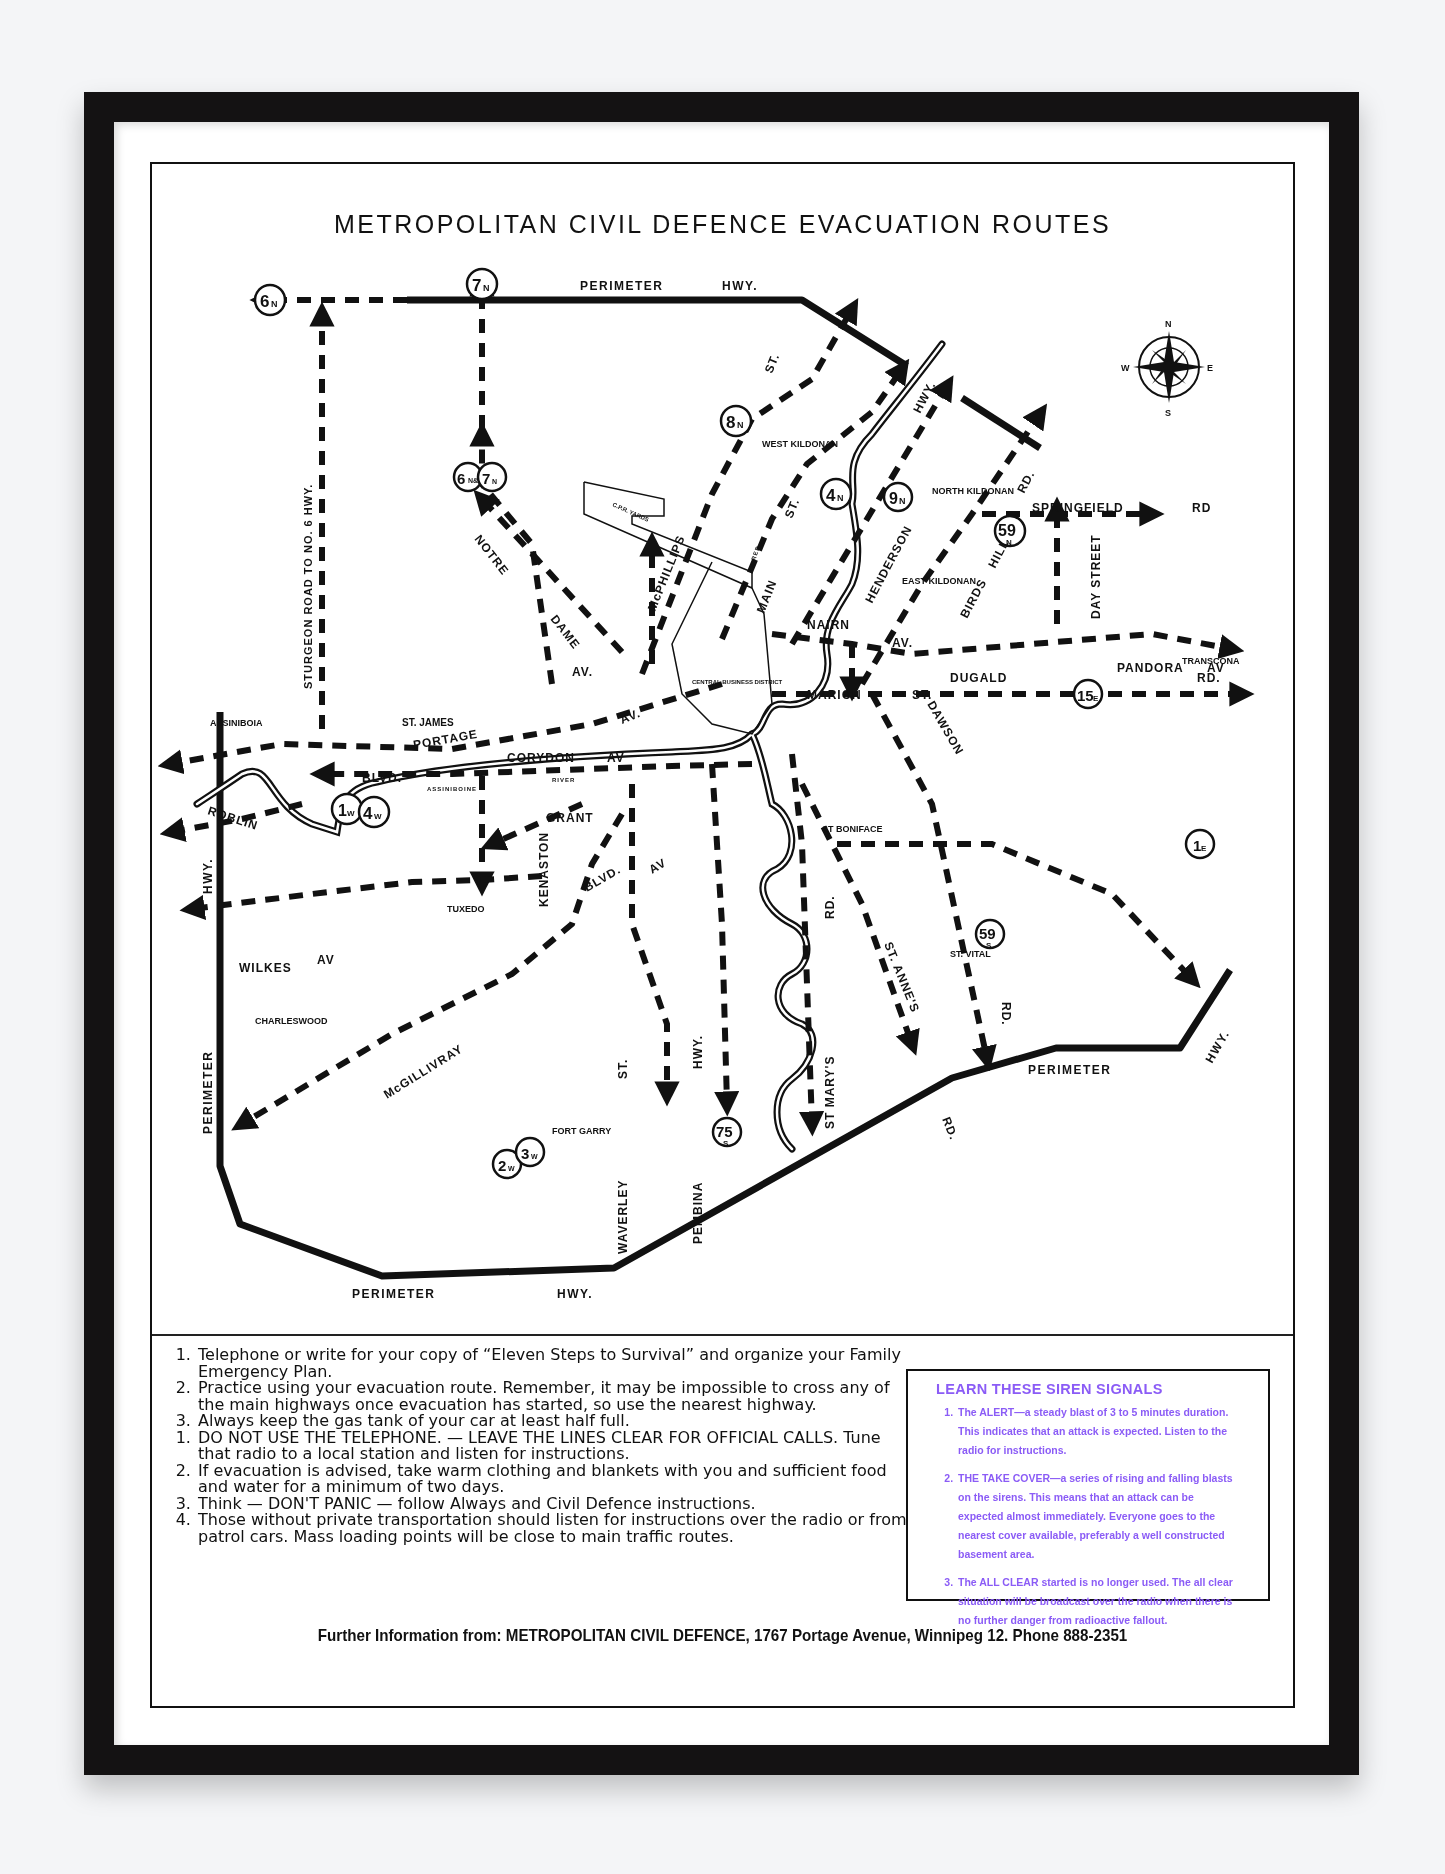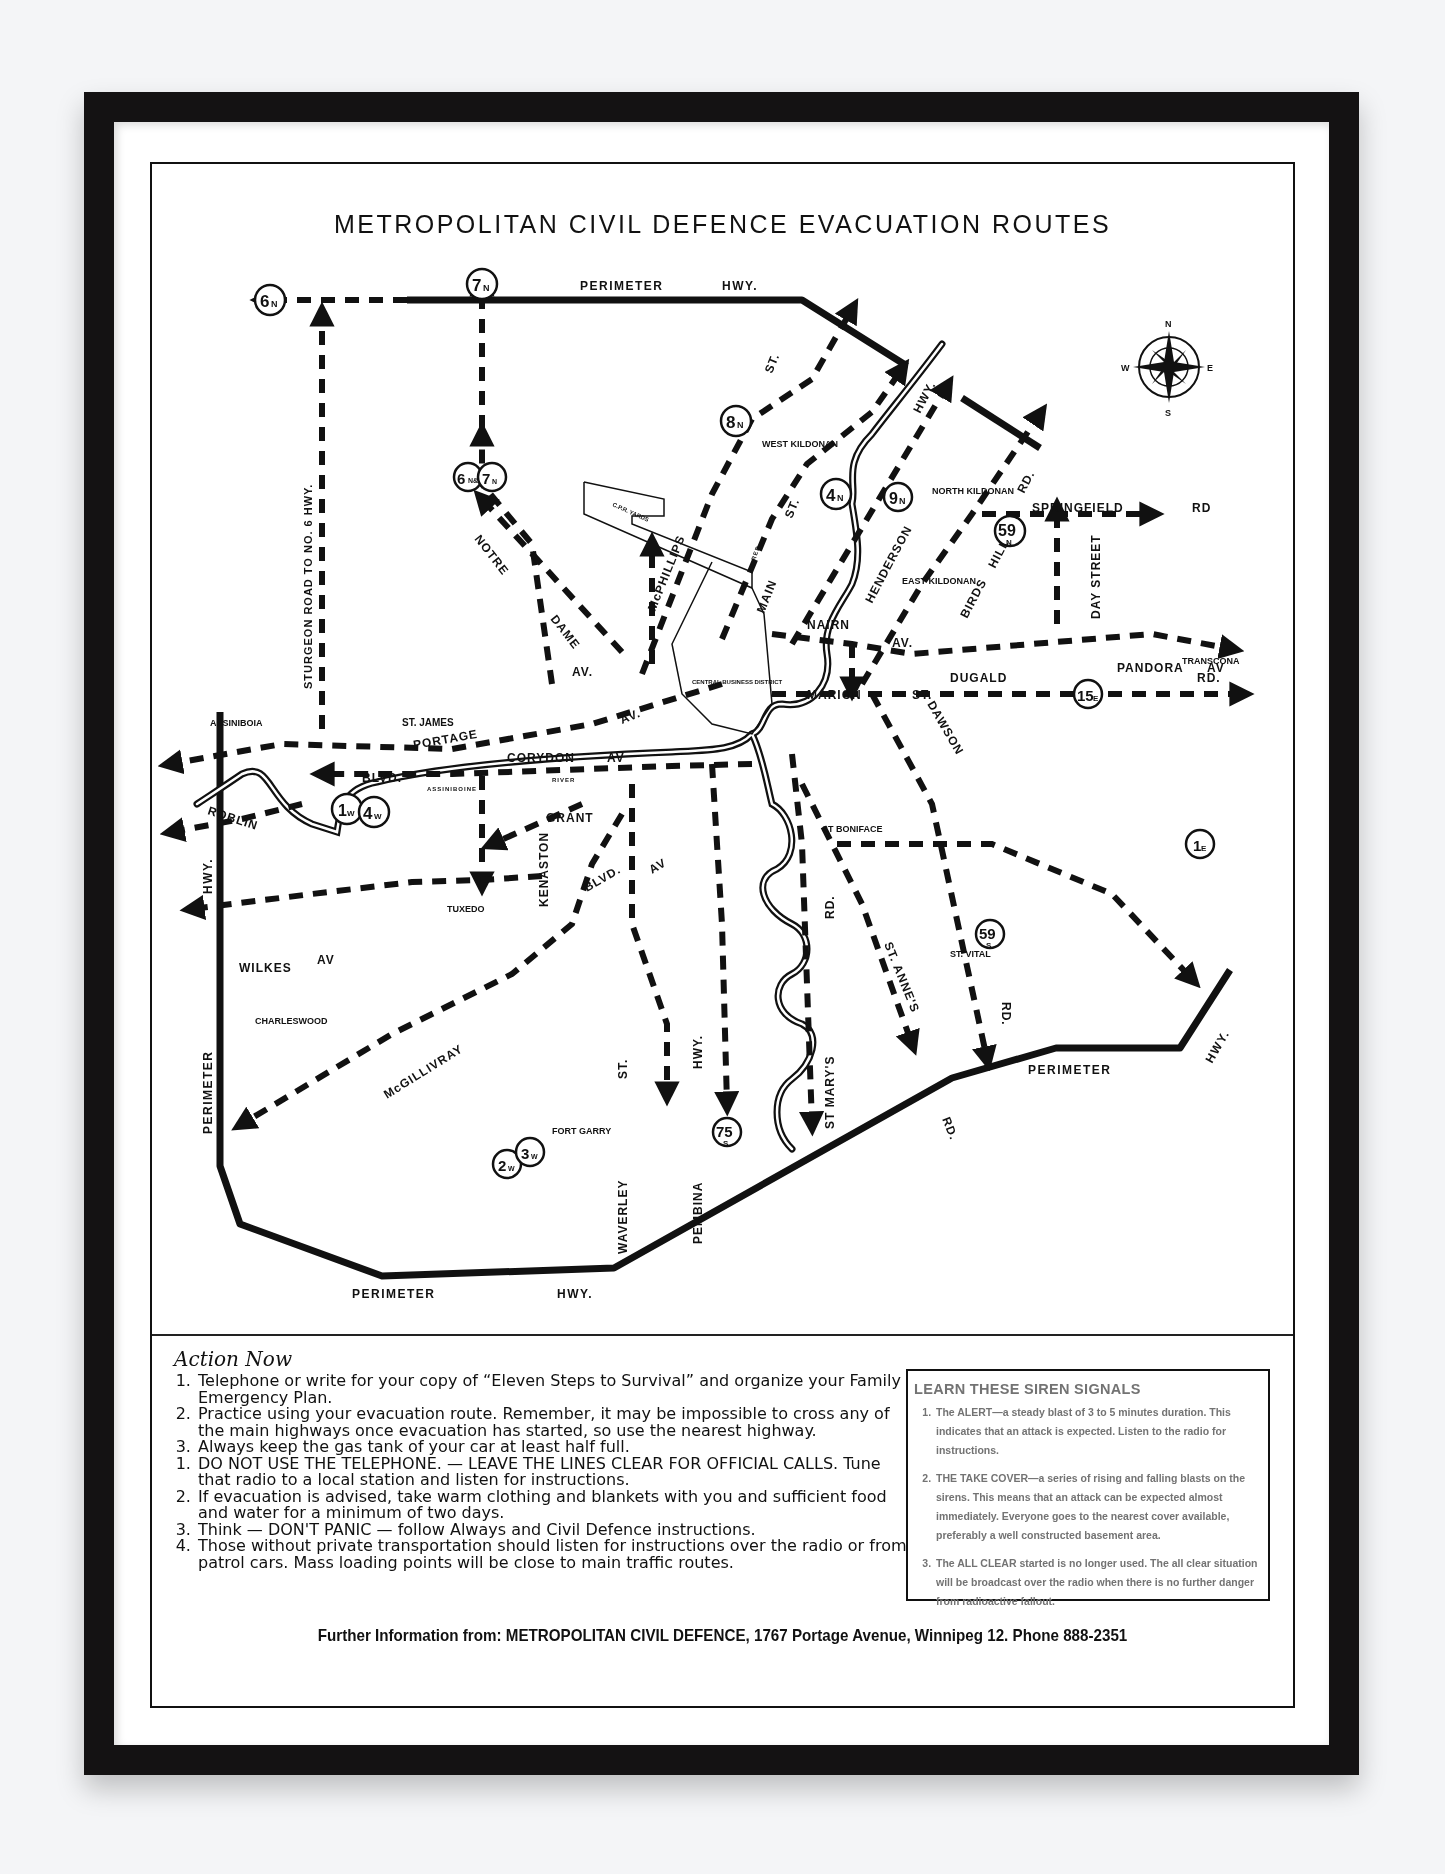--- a/index.html
+++ b/index.html
@@ -9,21 +9,21 @@
   .paper{position:absolute;left:150px;top:162px;width:1145px;height:1546px;border:2px solid #111;background:#fff;box-sizing:border-box;}
   .title{position:absolute;left:0;right:0;top:46px;text-align:center;font-family:"Liberation Sans",sans-serif;font-size:25px;letter-spacing:2.5px;color:#111;}
   svg.map{position:absolute;left:0;top:0;}
   .lbl{font-family:"Liberation Sans",sans-serif;font-weight:bold;fill:#111;}
   .divider{position:absolute;left:0;right:0;top:1170px;border-top:2px solid #222;}
   .instructions{position:absolute;left:22px;top:1183px;width:740px;font-family:"DejaVu Sans",sans-serif;color:#111;}
   .h{font-family:"DejaVu Serif",serif;font-style:italic;font-size:20px;margin:0 0 2px 0;}
   .h2{margin-top:10px;}
   ol{margin:0;padding-left:22px;font-size:16px;line-height:16.5px;}
   ol li{padding-left:2px;}
-  .siren{position:absolute;left:754px;top:1205px;width:364px;height:232px;border:2px solid #111;box-sizing:border-box;padding:10px 6px;font-family:"Liberation Sans",sans-serif;font-weight:bold;color:#737373;}
+  .siren{position:absolute;left:754px;top:1205px;width:364px;height:232px;border:2px solid #111;box-sizing:border-box;padding:10px 28px;font-family:"Liberation Sans",sans-serif;font-weight:bold;color:#8b5cf6;}
   .siren .sh{font-size:14.5px;margin-bottom:6px;letter-spacing:.3px;}
   .siren ol{padding-left:20px;font-size:10.5px;line-height:19px;}
   .siren ol li{margin-bottom:9px;}
   .further{position:absolute;left:0;right:0;top:1462px;text-align:center;font-family:"Liberation Sans",sans-serif;font-weight:bold;font-size:16.5px;color:#111;transform:scaleX(0.92);}
 </style>
 </head>
 <body>
 
 <div class="frame">
   <div class="mat"></div>
@@ -255,21 +255,20 @@
       <text class="lbl" transform="translate(500,710) rotate(-30)">AV</text>
       <text class="lbl" transform="translate(603,397) rotate(-70)" font-size="6">RED</text>
       <text class="lbl" x="275" y="627" font-size="6">ASSINIBOINE</text>
       <text class="lbl" x="400" y="618" font-size="6">RIVER</text>
     </g>
   </svg>
 
   <div class="divider"></div>
 
   <div class="instructions">
-    <div class="h">Action Now</div>
     <ol>
       <li>Telephone or write for your copy of “Eleven Steps to Survival” and organize your Family Emergency Plan.</li>
       <li>Practice using your evacuation route. Remember, it may be impossible to cross any of the main highways once evacuation has started, so use the nearest highway.</li>
       <li>Always keep the gas tank of your car at least half full.</li>
     </ol>
     <ol>
       <li>DO NOT USE THE TELEPHONE. — LEAVE THE LINES CLEAR FOR OFFICIAL CALLS. Tune that radio to a local station and listen for instructions.</li>
       <li>If evacuation is advised, take warm clothing and blankets with you and sufficient food and water for a minimum of two days.</li>
       <li>Think — DON'T PANIC — follow Always and Civil Defence instructions.</li>
       <li>Those without private transportation should listen for instructions over the radio or from patrol cars. Mass loading points will be close to main traffic routes.</li>

